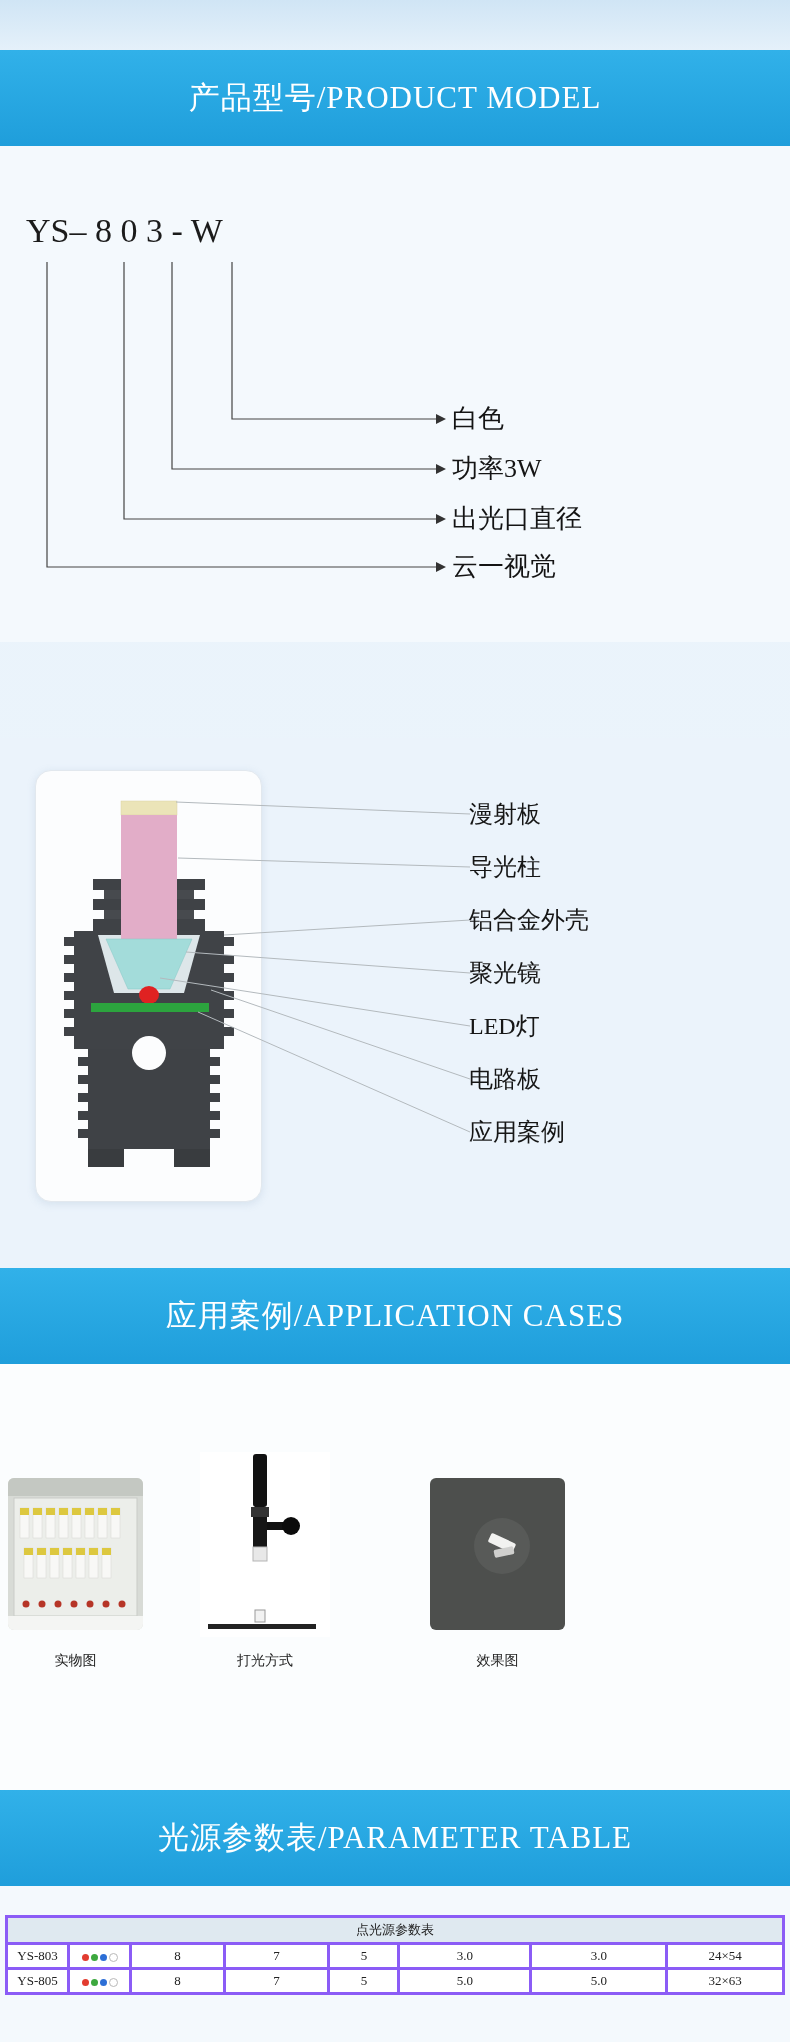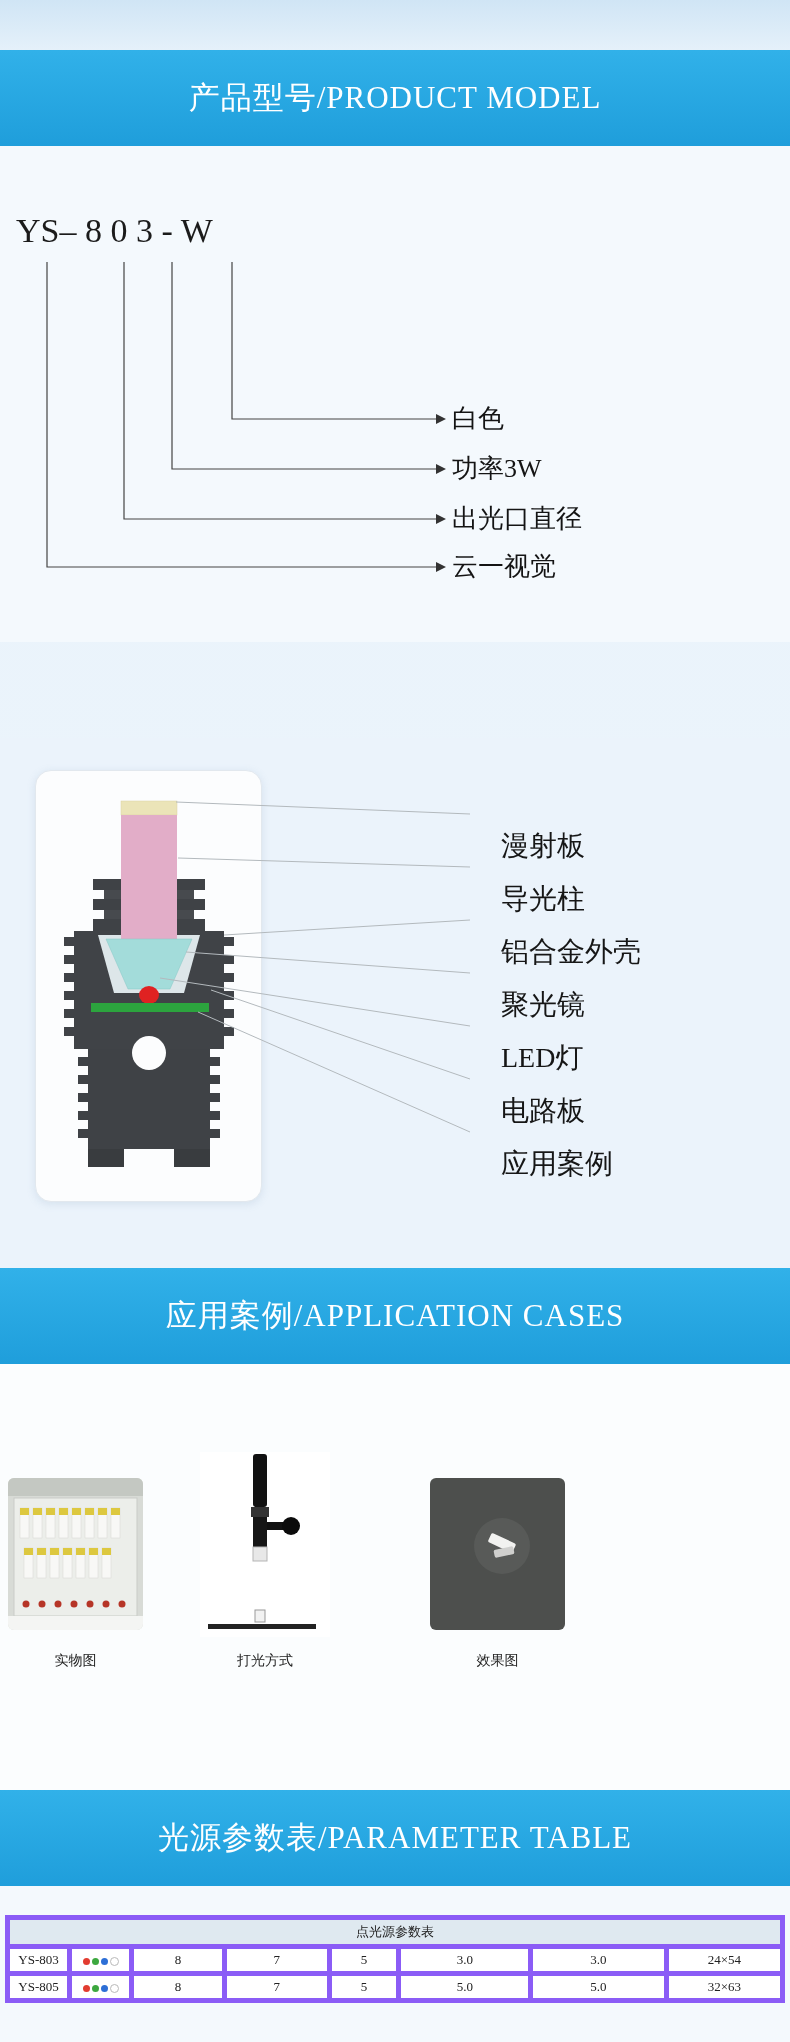--- a/index.html
+++ b/index.html
@@ -10,42 +10,42 @@
   #sec-model{top:146px;height:496px;background:#f4f9fd;}
   #sec-profile{top:738px;height:530px;background:#ebf3fb;}
   #sec-cases{top:1364px;height:426px;background:#fbfdfe;}
   #sec-table{top:1886px;height:156px;background:#f4f9fd;}
 
   .banner{position:absolute;left:0;width:790px;height:96px;display:flex;align-items:center;justify-content:center;
           color:#ffffff;font-size:31px;font-weight:400;letter-spacing:1px;
           background:linear-gradient(180deg,#31b1e9,#1f9edb);}
   #banner-1{top:50px}#banner-2{top:642px}#banner-3{top:1268px}#banner-4{top:1790px}
 
-  .model-code{position:absolute;left:16px;top:212px;font-size:34px;color:#1b1b1b;font-weight:500;letter-spacing:0;}
+  .model-code{position:absolute;left:26px;top:212px;font-size:34px;color:#1b1b1b;font-weight:500;letter-spacing:0;}
   .callout{position:absolute;left:452px;font-size:26px;line-height:30px;color:#141414;white-space:nowrap;}
   #callout-0{top:404px}#callout-1{top:454px}#callout-2{top:504px}#callout-3{top:552px}
 
   svg.overlay{position:absolute;left:0;top:0;pointer-events:none;}
 
   .card{position:absolute;left:35px;top:770px;width:225px;height:430px;background:#fcfdfe;
         border:1px solid #e2e8ee;border-radius:16px;box-shadow:0 2px 8px rgba(110,145,180,.18);}
-  .profile-label{position:absolute;left:501px;font-size:28px;line-height:28px;color:#161616;white-space:nowrap;margin-top:32px;}
+  .profile-label{position:absolute;left:469px;font-size:24px;line-height:28px;color:#161616;white-space:nowrap;}
   #plabel-0{top:800px}#plabel-1{top:853px}#plabel-2{top:906px}#plabel-3{top:959px}
   #plabel-4{top:1012px}#plabel-5{top:1065px}#plabel-6{top:1118px}
 
   .fig{position:absolute;overflow:hidden;}
   #fig-1{left:8px;top:1478px;width:135px;height:152px;border-radius:6px;}
   #fig-2{left:200px;top:1452px;width:130px;height:185px;}
   #fig-3{left:430px;top:1478px;width:135px;height:152px;border-radius:6px;}
   .caption{position:absolute;top:1652px;font-size:14px;color:#222;text-align:center;}
   #cap-0{left:8px;width:135px;}#cap-1{left:200px;width:130px;}#cap-2{left:430px;width:135px;}
 
   .param-table-wrap{position:absolute;left:5px;top:1915px;width:780px;}
   table{width:100%;border-collapse:collapse;background:#ffffff;table-layout:fixed;}
-  td{border:5px solid #8b5cf6;text-align:center;padding:3px 2px;font-size:13px;color:#222;
+  td{border:3px solid #8b5cf6;text-align:center;padding:3px 2px;font-size:13px;color:#222;
      overflow:hidden;white-space:nowrap;}
   .t-title{background:#dfe9f0;font-weight:400;}
   .t-head{background:#edf1f5;}
   .dot{display:inline-block;width:7px;height:7px;border-radius:50%;margin:0 1px;vertical-align:middle;}
 </style>
 </head>
 <body>
 
 <div class="page">
 

